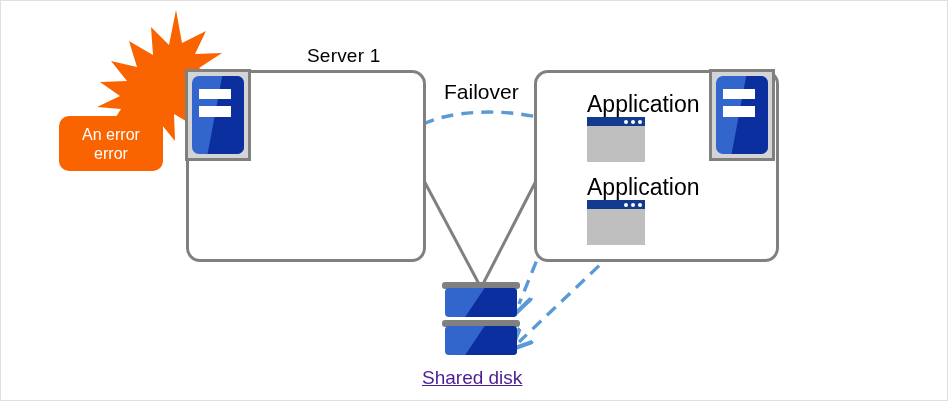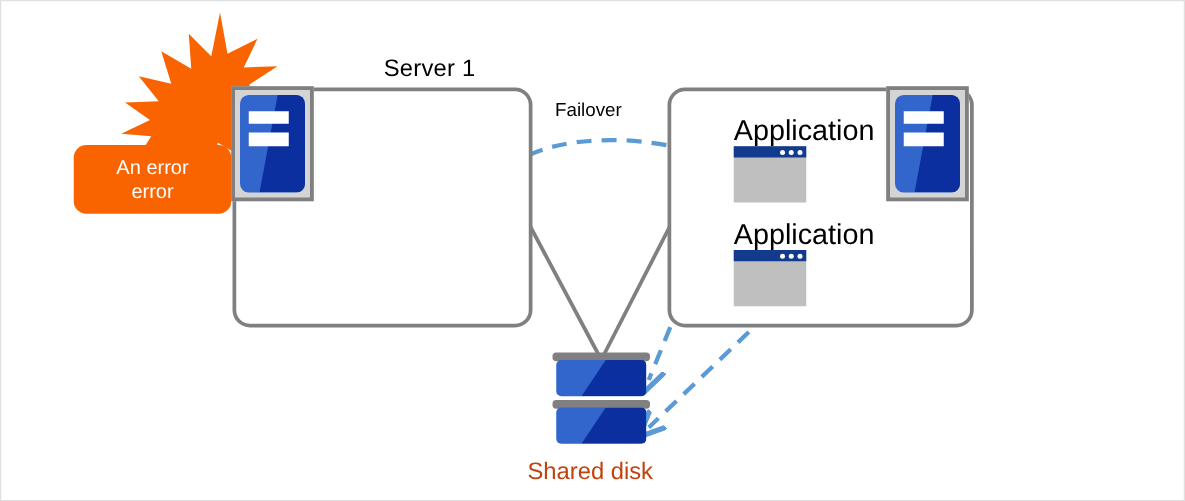--- a/index.html
+++ b/index.html
@@ -113,40 +113,40 @@
 
   #app1-label { left: 586px; top: 90px; }
   #app1-icon  { left: 586px; top: 116px; }
   #app2-label { left: 586px; top: 173px; }
   #app2-icon  { left: 586px; top: 199px; }
 
   
   #error-box {
     position: absolute;
     left: 58px; top: 115px;
-    width: 126px; height: 55px;
+    width: 104px; height: 55px;
     background: #f96300;
     border-radius: 10px;
     color: #ffffff;
     font-size: 16px;
     line-height: 19px;
     display: flex;
     flex-direction: column;
     align-items: center;
     justify-content: center;
     text-align: center;
     box-sizing: border-box;
   }
   #error-box span { display: block; }
 
   
   #failover-label {
     position: absolute;
     left: 443px; top: 79px;
-    font-size: 15px;
+    font-size: 21px;
     color: #000000;
     white-space: nowrap;
   }
 
   
   #disk-group { position: absolute; left: 441px; top: 281px; width: 80px; height: 80px; }
   .disk-cap {
     position: absolute;
     left: 0; width: 78px; height: 7px;
     background: #808080;
@@ -168,22 +168,23 @@
   }
   #disk-cap1 { top: 0px; }
   #disk-body1 { top: 6px; }
   #disk-cap2 { top: 38px; }
   #disk-body2 { top: 44px; }
 
   #disk-label {
     position: absolute;
     left: 421px; top: 366px;
     font-size: 19px;
-    color: #c2410c;
-    white-space: nowrap;
+    color: #4c1d95;
+    white-space: nowrap;
+    text-decoration: underline;
   }
 
   
   #overlay {
     position: absolute;
     left: 0; top: 0;
     width: 948px; height: 401px;
     pointer-events: none;
   }
 </style>

